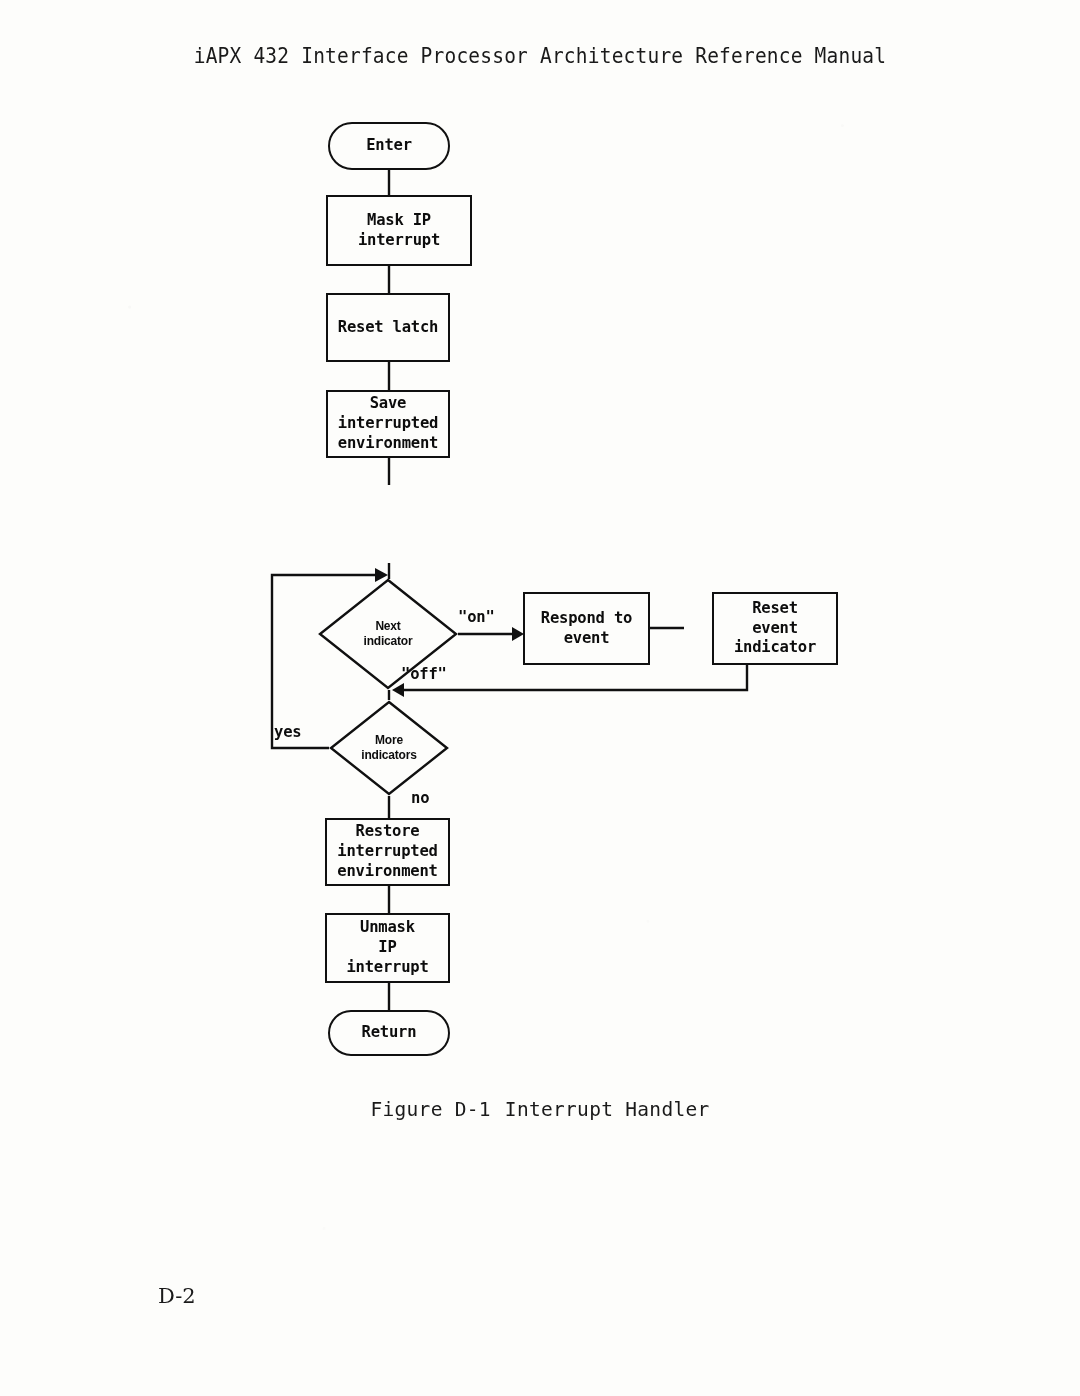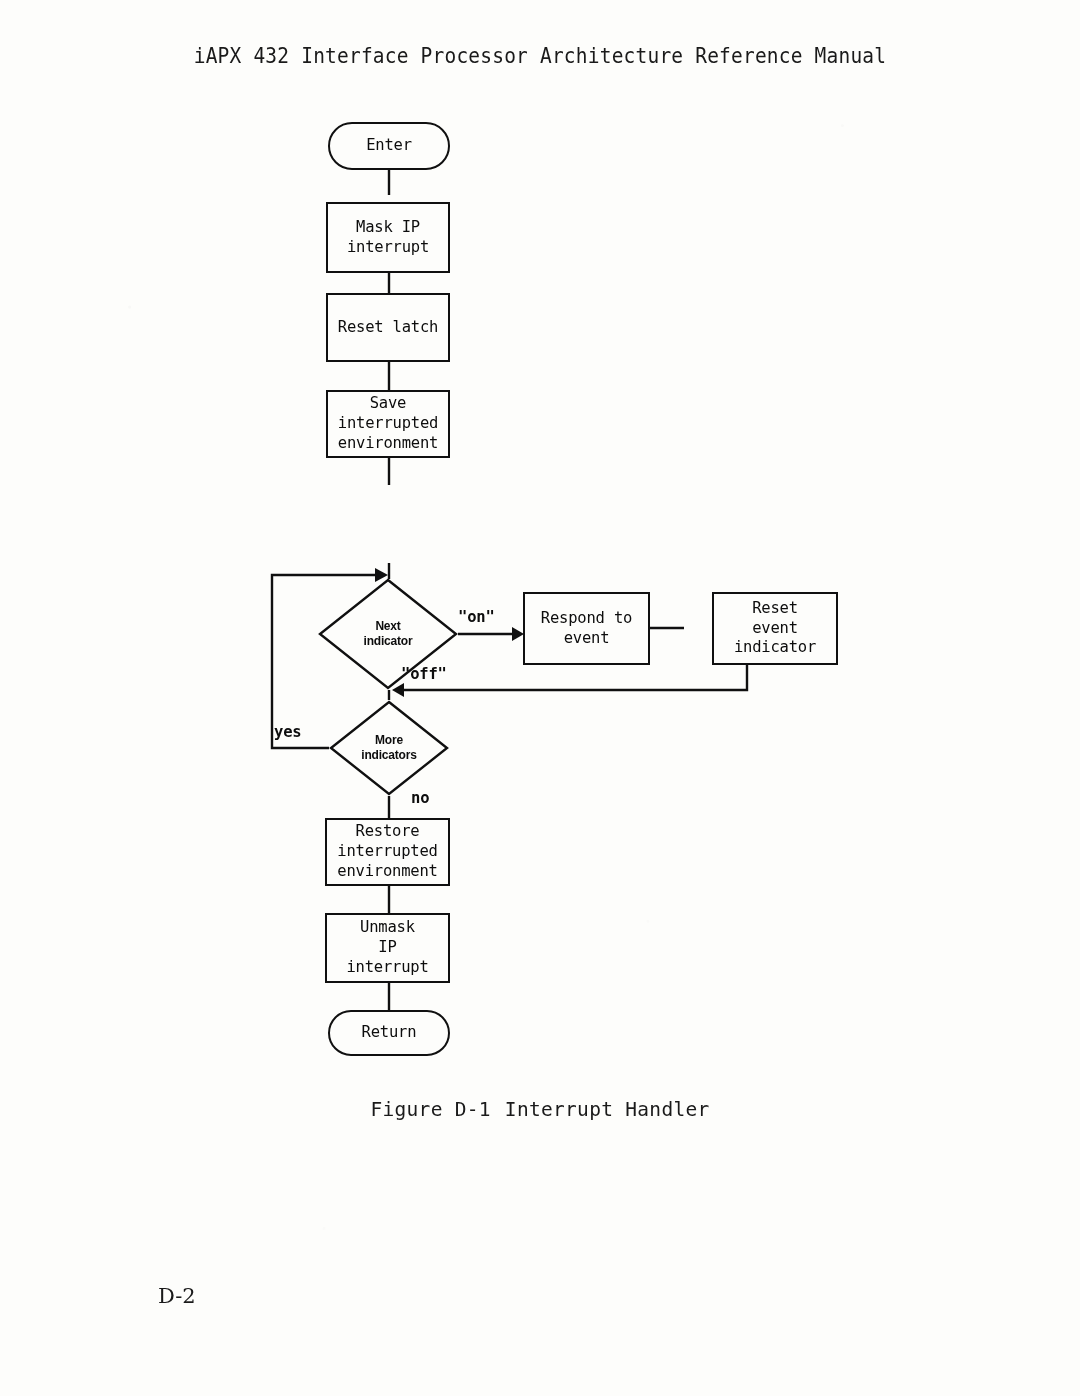--- a/index.html
+++ b/index.html
@@ -75,21 +75,21 @@
   .node {
     position: absolute;
     box-sizing: border-box;
     border: 2.2px solid #101010;
     background: #fdfdfb;
     display: flex;
     align-items: center;
     justify-content: center;
     text-align: center;
     font-family: "DejaVu Sans Mono", monospace;
-    font-weight: normal;
+    font-weight: bold;
     font-size: 15.5px;
     line-height: 1.28;
     letter-spacing: -0.2px;
     color: #0d0d0d;
     z-index: 3;
   }
   .node.terminal {
     border-radius: 999px;
   }
   .node .txt { white-space: pre-line; }
@@ -183,21 +183,21 @@
       <line x1="389" y1="983" x2="389" y2="1010"></line>
     </g>
   </svg>
 
   <div id="flow">
 
     <div class="node terminal" style="left:328px; top:122px; width:122px; height:48px;">
       <span class="txt">Enter</span>
     </div>
 
-    <div class="node" style="left:326px; top:202px; width:124px; height:71px;">
+    <div class="node" style="left:326px; top:195px; width:146px; height:71px;">
       <span class="txt">Mask IP
 interrupt</span>
     </div>
 
     <div class="node" style="left:326px; top:293px; width:124px; height:69px;">
       <span class="txt">Reset latch</span>
     </div>
 
     <div class="node" style="left:326px; top:390px; width:124px; height:68px;">
       <span class="txt">Save

